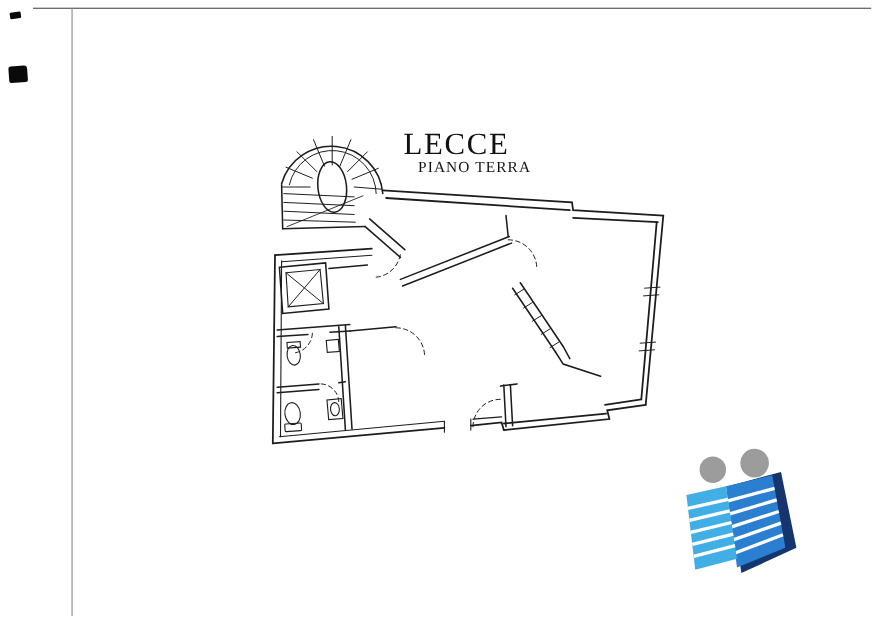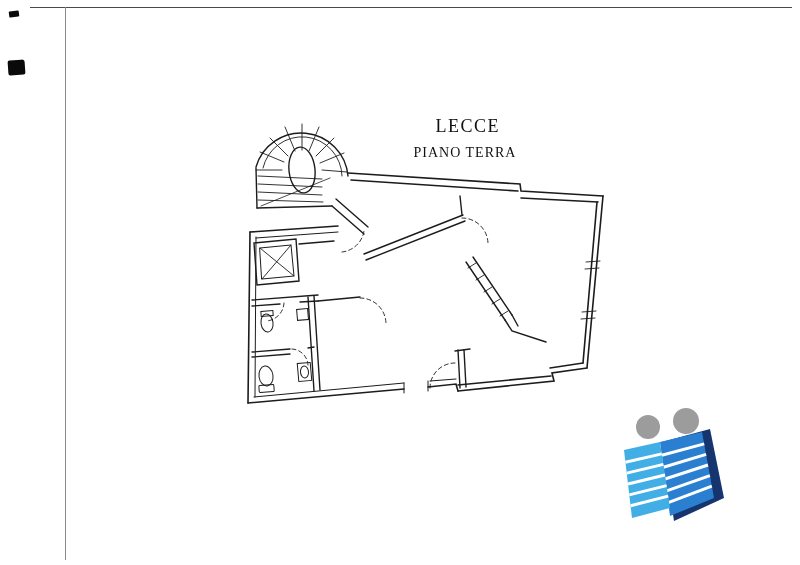--- a/index.html
+++ b/index.html
@@ -41,30 +41,29 @@
     left: 9px; top: 11px;
     width: 10px; height: 6px;
     background: #0a0a0a;
     border-radius: 1px;
     transform: rotate(-8deg);
   }
   .title-main {
     position: absolute;
     left: 330px; top: 116px;
     width: 170px;
-    text-align: right;
-    font-size: 18px;
+    text-align: center;
+    font-size: 28px;
     letter-spacing: 1.5px;
     color: #111;
   }
   .title-sub {
     position: absolute;
     left: 380px; top: 145px;
     width: 170px;
-    text-align: center;
     font-size: 14px;
     letter-spacing: 1px;
     color: #111;
   }
   .caption {
     position: absolute;
     left: 283px; top: 436px;
     font-family: "Liberation Mono", monospace;
     font-size: 13px;
     letter-spacing: 0.5px;

